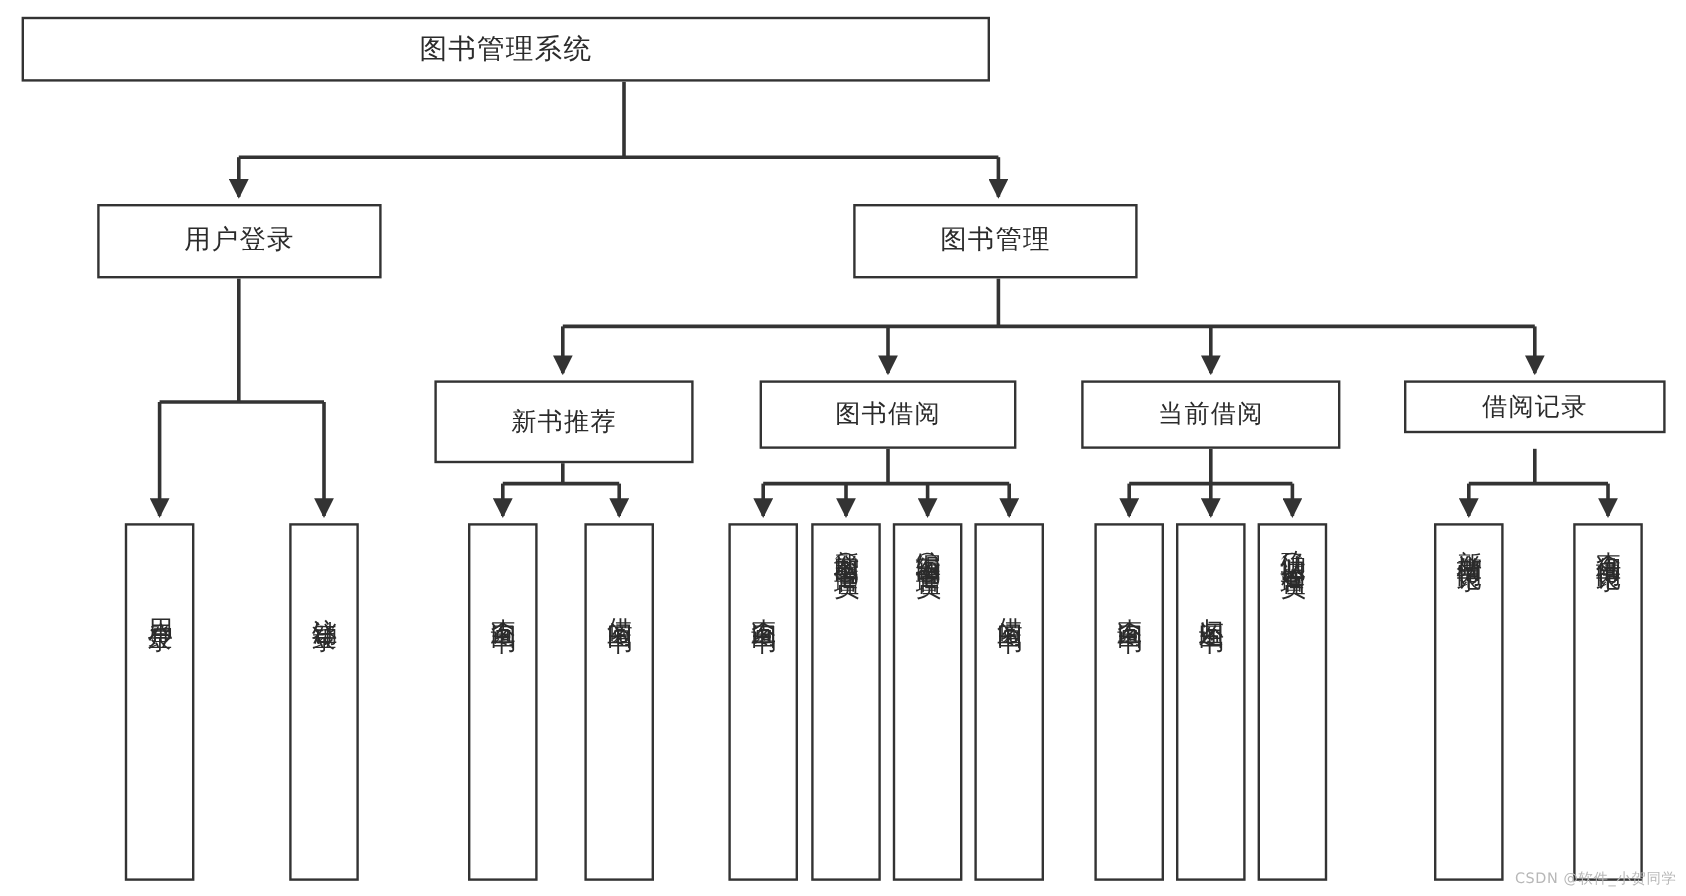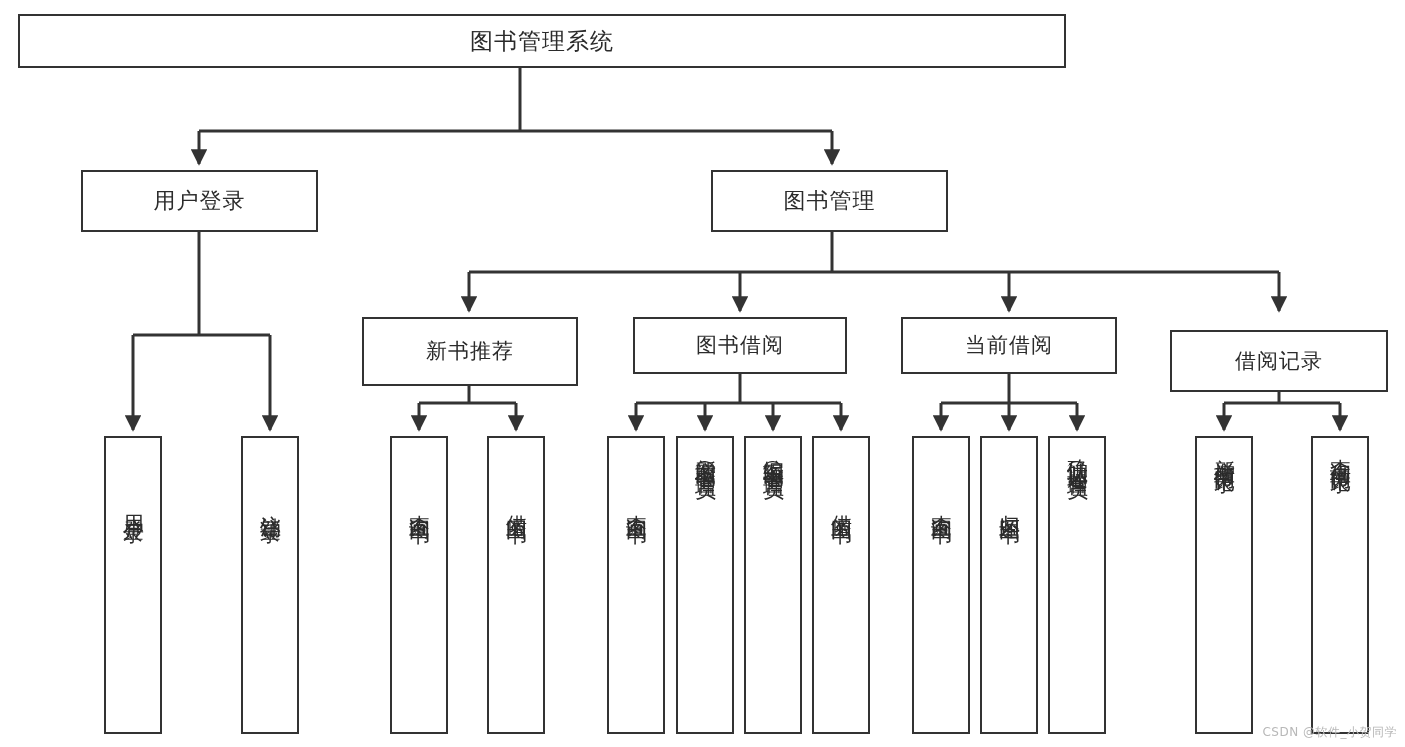--- a/index.html
+++ b/index.html
@@ -124,41 +124,41 @@
       <path d="M 1009 403 L 1009 430" marker-end="url(#arrow)"></path>
       <path d="M 1077 403 L 1077 430" marker-end="url(#arrow)"></path>
 
       <path d="M 1279 374 L 1279 403"></path>
       <path d="M 1224 403 L 1340 403"></path>
       <path d="M 1224 403 L 1224 430" marker-end="url(#arrow)"></path>
       <path d="M 1340 403 L 1340 430" marker-end="url(#arrow)"></path>
     </g>
   </svg>
 
-  <div class="node node-root" style="left:18px; top:14px; width:1048px; height:54px;">
+  <div class="node node-root" style="left:18px; top:14px; width:807px; height:54px;">
     <span class="node-label">图书管理系统</span>
   </div>
 
   <div class="node node-l2" style="left:81px; top:170px; width:237px; height:62px;">
     <span class="node-label">用户登录</span>
   </div>
   <div class="node node-l2" style="left:711px; top:170px; width:237px; height:62px;">
     <span class="node-label">图书管理</span>
   </div>
 
   <div class="node node-l3" style="left:362px; top:317px; width:216px; height:69px;">
     <span class="node-label">新书推荐</span>
   </div>
   <div class="node node-l3" style="left:901px; top:317px; width:216px; height:57px;">
     <span class="node-label">当前借阅</span>
   </div>
   <div class="node node-l3" style="left:633px; top:317px; width:214px; height:57px;">
     <span class="node-label">图书借阅</span>
   </div>
-  <div class="node node-l3" style="left:1170px; top:330px; width:218px; height:62px;">
+  <div class="node node-l3" style="left:1170px; top:317px; width:218px; height:44px;">
     <span class="node-label">借阅记录</span>
   </div>
 
   <div class="node node-leaf leaf-mid" style="left:104px; top:436px; width:58px; height:298px;">
     <span class="node-label">用户登录</span>
   </div>
   <div class="node node-leaf leaf-mid" style="left:241px; top:436px; width:58px; height:298px;">
     <span class="node-label">注销登录</span>
   </div>
 

